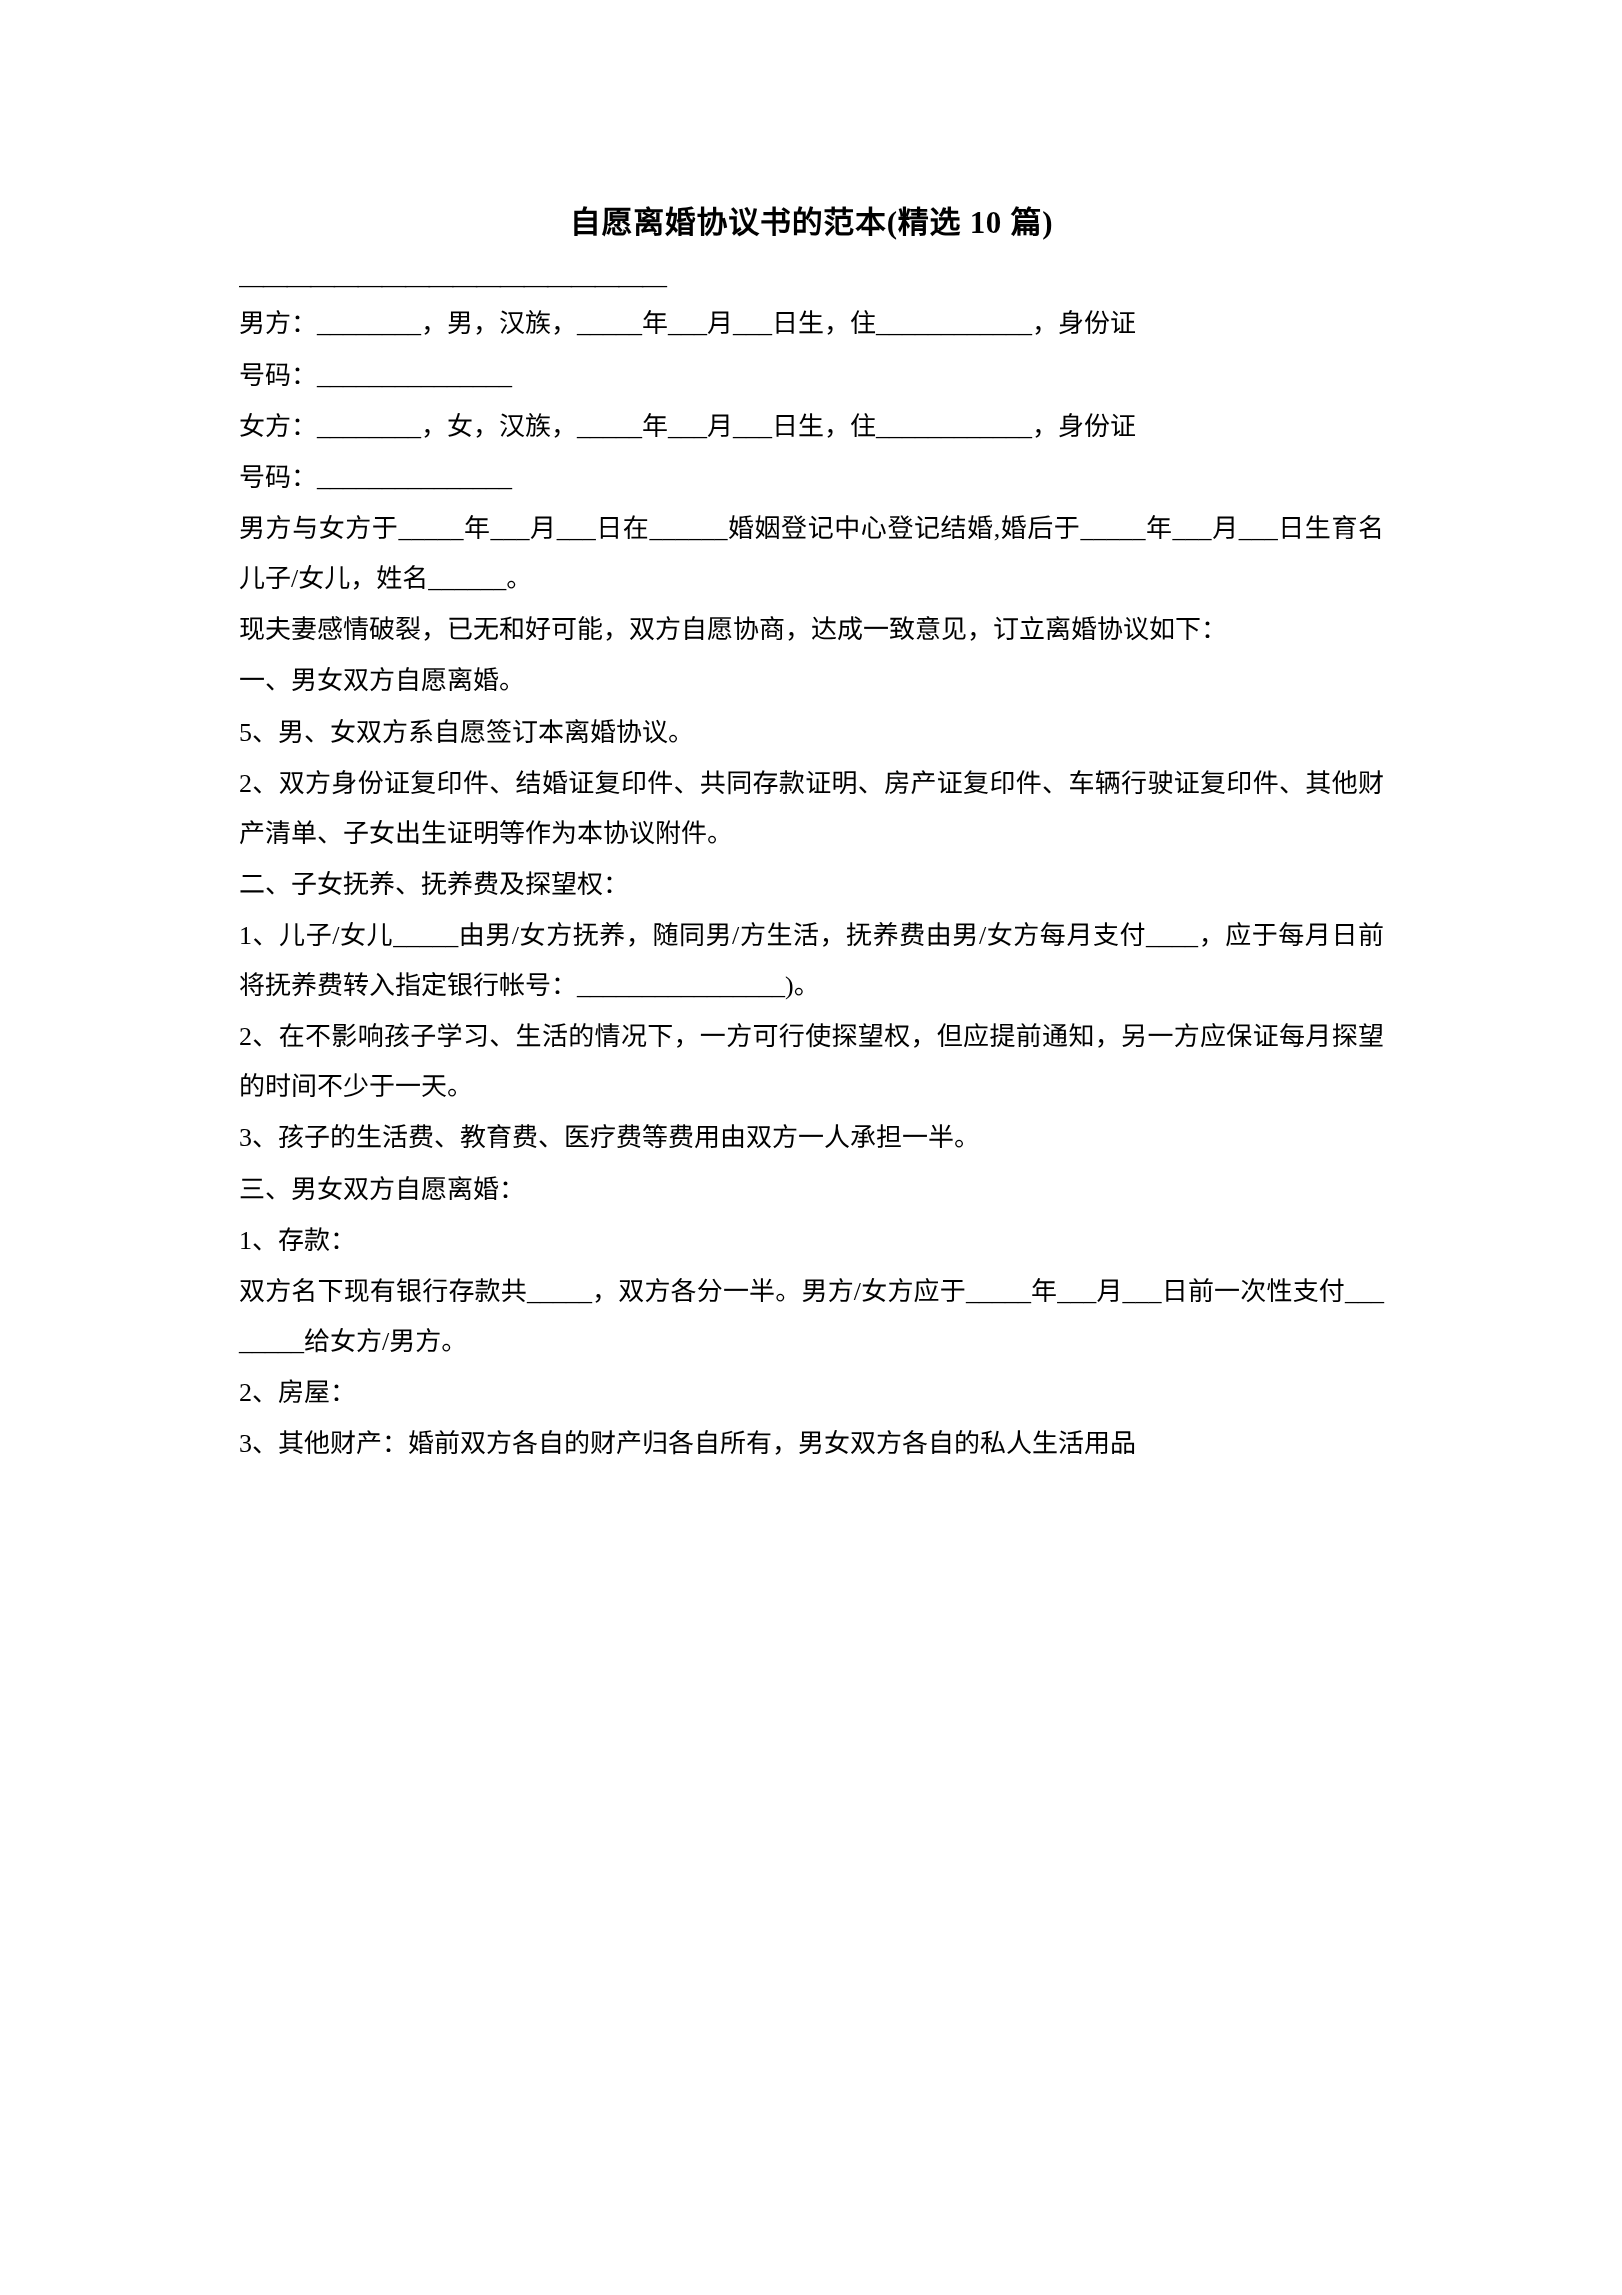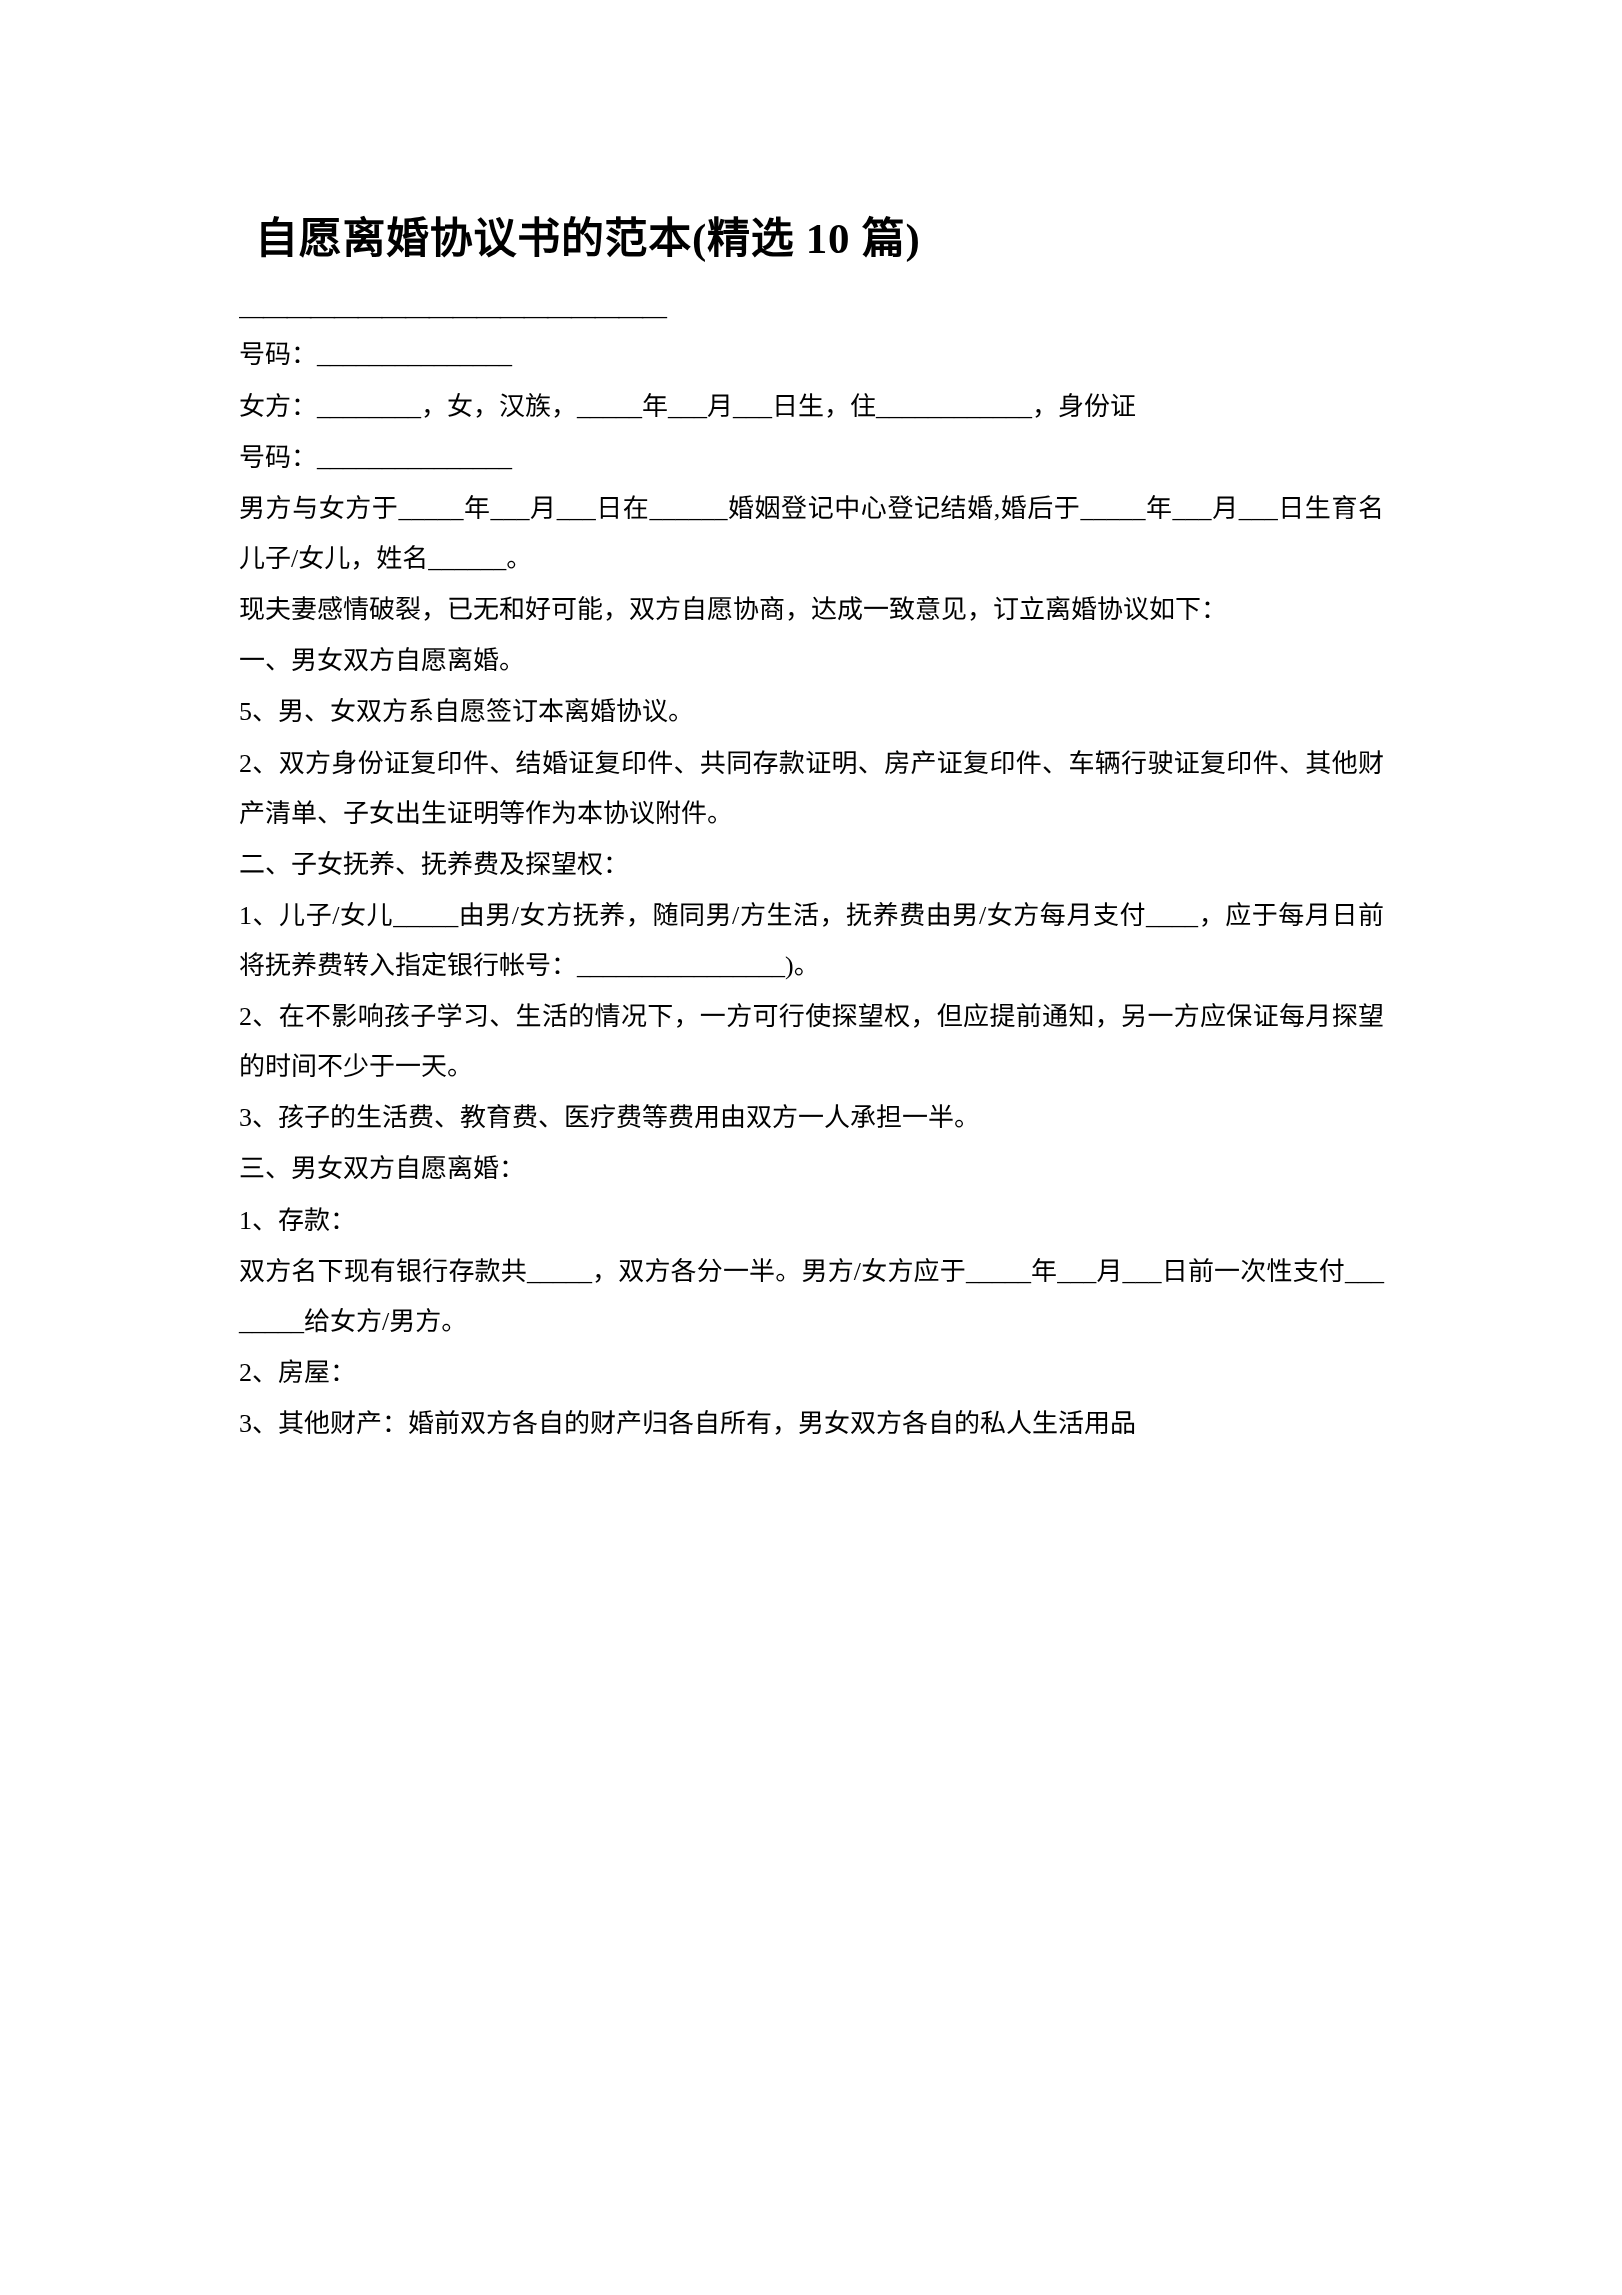--- a/index.html
+++ b/index.html
@@ -18,25 +18,25 @@
     font-family: "Liberation Serif", "DejaVu Serif", serif;
     color: #000000;
   }
   .content {
     position: absolute;
     left: 239px;
     top: 0;
     width: 1145px;
   }
   .doc-title {
-    font-size: 43px;
+    font-size: 31px;
     font-weight: bold;
     line-height: 1.25;
-    text-align: left;
-    margin: 16px;
+    text-align: center;
+    margin: 8px;
     padding-top: 196px;
     letter-spacing: 0.7px;
     white-space: nowrap;
   }
   .rule-line {
     font-size: 25px;
     line-height: 1.0;
     letter-spacing: -1.3px;
     margin: 0;
     padding-top: 21px;
@@ -60,20 +60,21 @@
 </head>
 <body>
 
 <div class="page">
   <div class="content">
 
     <h1 class="doc-title">自愿离婚协议书的范本(精选 10 篇)</h1>
 
     <div class="rule-line">——————————————————</div>
 
+    <p class="para">男方：________，男，汉族，_____年___月___日生，住____________，身份证</p>
     <p class="para">号码：_______________</p>
     <p class="para">女方：________，女，汉族，_____年___月___日生，住____________，身份证</p>
     <p class="para">号码：_______________</p>
     <p class="para">男方与女方于_____年___月___日在______婚姻登记中心登记结婚,婚后于_____年___月___日生育名儿子/女儿，姓名______。</p>
     <p class="para">现夫妻感情破裂，已无和好可能，双方自愿协商，达成一致意见，订立离婚协议如下：</p>
     <p class="para">一、男女双方自愿离婚。</p>
     <p class="para">5、男、女双方系自愿签订本离婚协议。</p>
     <p class="para">2、双方身份证复印件、结婚证复印件、共同存款证明、房产证复印件、车辆行驶证复印件、其他财产清单、子女出生证明等作为本协议附件。</p>
     <p class="para">二、子女抚养、抚养费及探望权：</p>
     <p class="para">1、儿子/女儿_____由男/女方抚养，随同男/方生活，抚养费由男/女方每月支付____，应于每月日前将抚养费转入指定银行帐号：________________)。</p>

